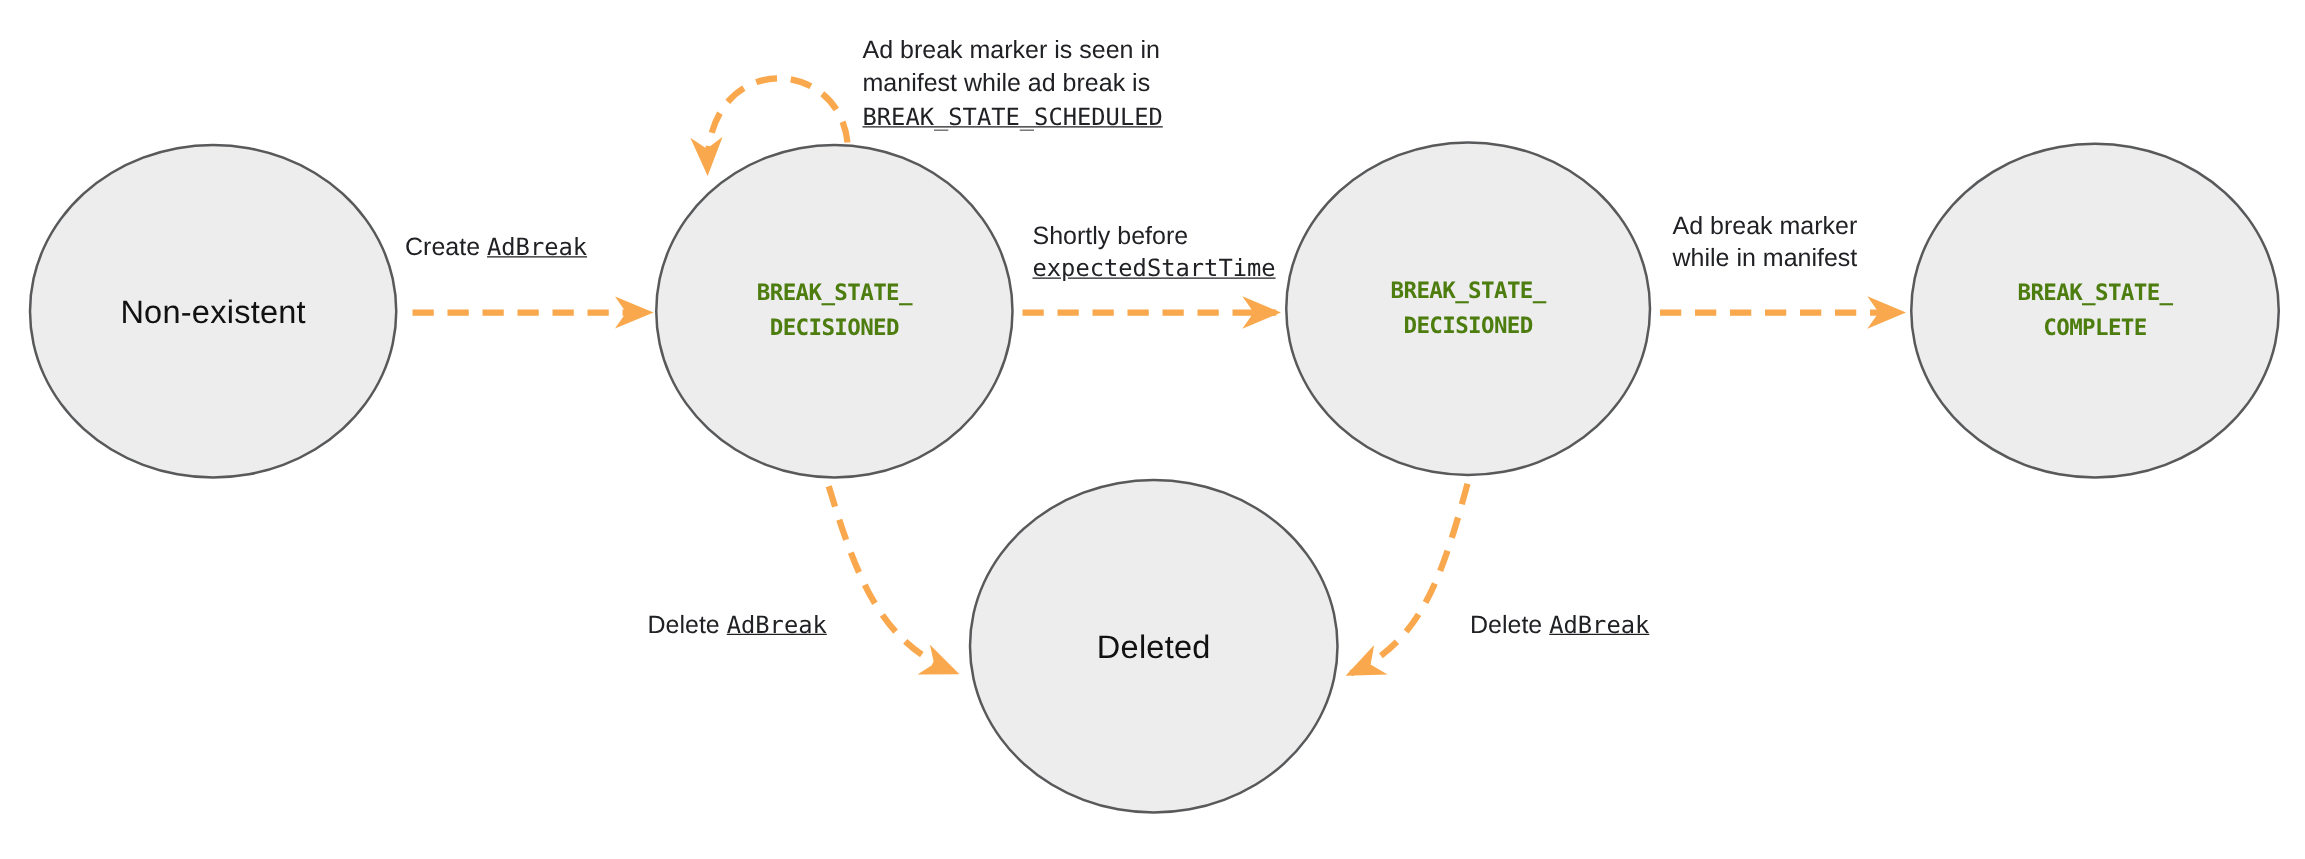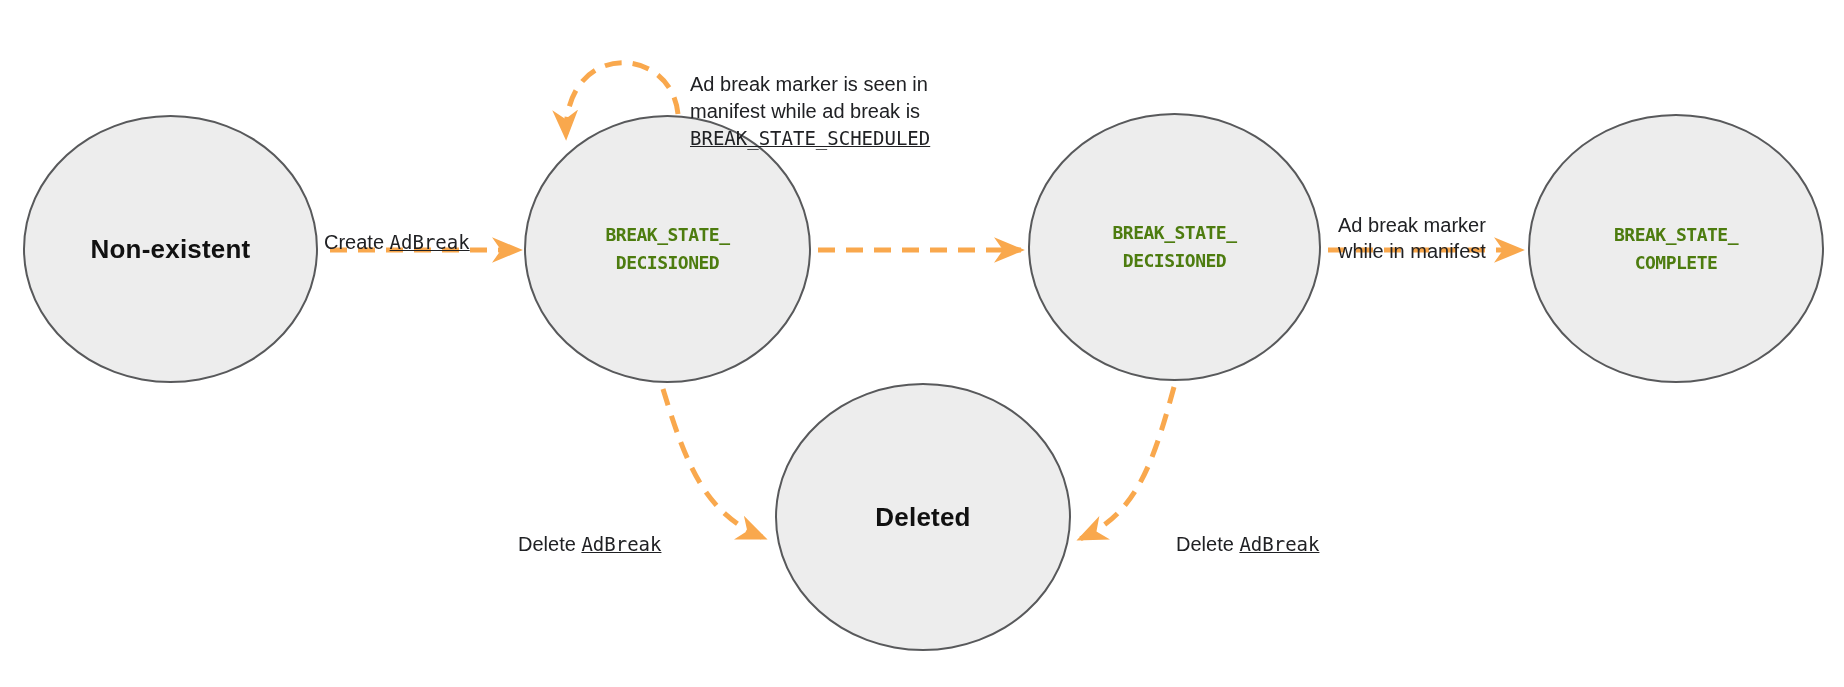--- a/index.html
+++ b/index.html
@@ -30,40 +30,39 @@
     background:var(--state-fill);
     border:2px solid var(--state-border);
     border-radius:50%;
     display:flex;
     align-items:center;
     justify-content:center;
     text-align:center;
     box-sizing:border-box;
   }
   .state .plain-name{
-    font-weight:bold;
+    font-weight:normal;
     font-size:26px;
     color:#111;
     letter-spacing:0.2px;
   }
   .state .code-name{
     font-family:"DejaVu Sans Mono",monospace;
     font-weight:bold;
     font-size:18px;
     line-height:28px;
     color:#4d7c0f;
     letter-spacing:-0.5px;
   }
   .edge-label{
     position:absolute;
     font-size:20px;
     line-height:26px;
     white-space:nowrap;
     color:var(--text);
-    margin-top:44px;
   }
   .code{
     font-family:"DejaVu Sans Mono",monospace;
     font-size:19px;
     color:var(--text);
     text-decoration:underline;
   }
 </style>
 </head>
 <body>
@@ -116,20 +115,24 @@
   <div class="edge-label" style="left:324px;top:185px;">
     <span>Create </span><span class="code">AdBreak</span>
   </div>
 
   <div class="edge-label" style="left:690px;top:27px;line-height:27px;">
     <span>Ad break marker is seen in</span><br>
     <span>manifest while ad break is</span><br>
     <span class="code">BREAK_STATE_SCHEDULED</span>
   </div>
 
+  <div class="edge-label" style="left:826px;top:176px;">
+    <span>Shortly before</span><br>
+    <span class="code">expectedStartTime</span>
+  </div>
 
   <div class="edge-label" style="left:1338px;top:168px;">
     <span>Ad break marker</span><br>
     <span>while in manifest</span>
   </div>
 
   <div class="edge-label" style="left:518px;top:487px;">
     <span>Delete </span><span class="code">AdBreak</span>
   </div>
 

